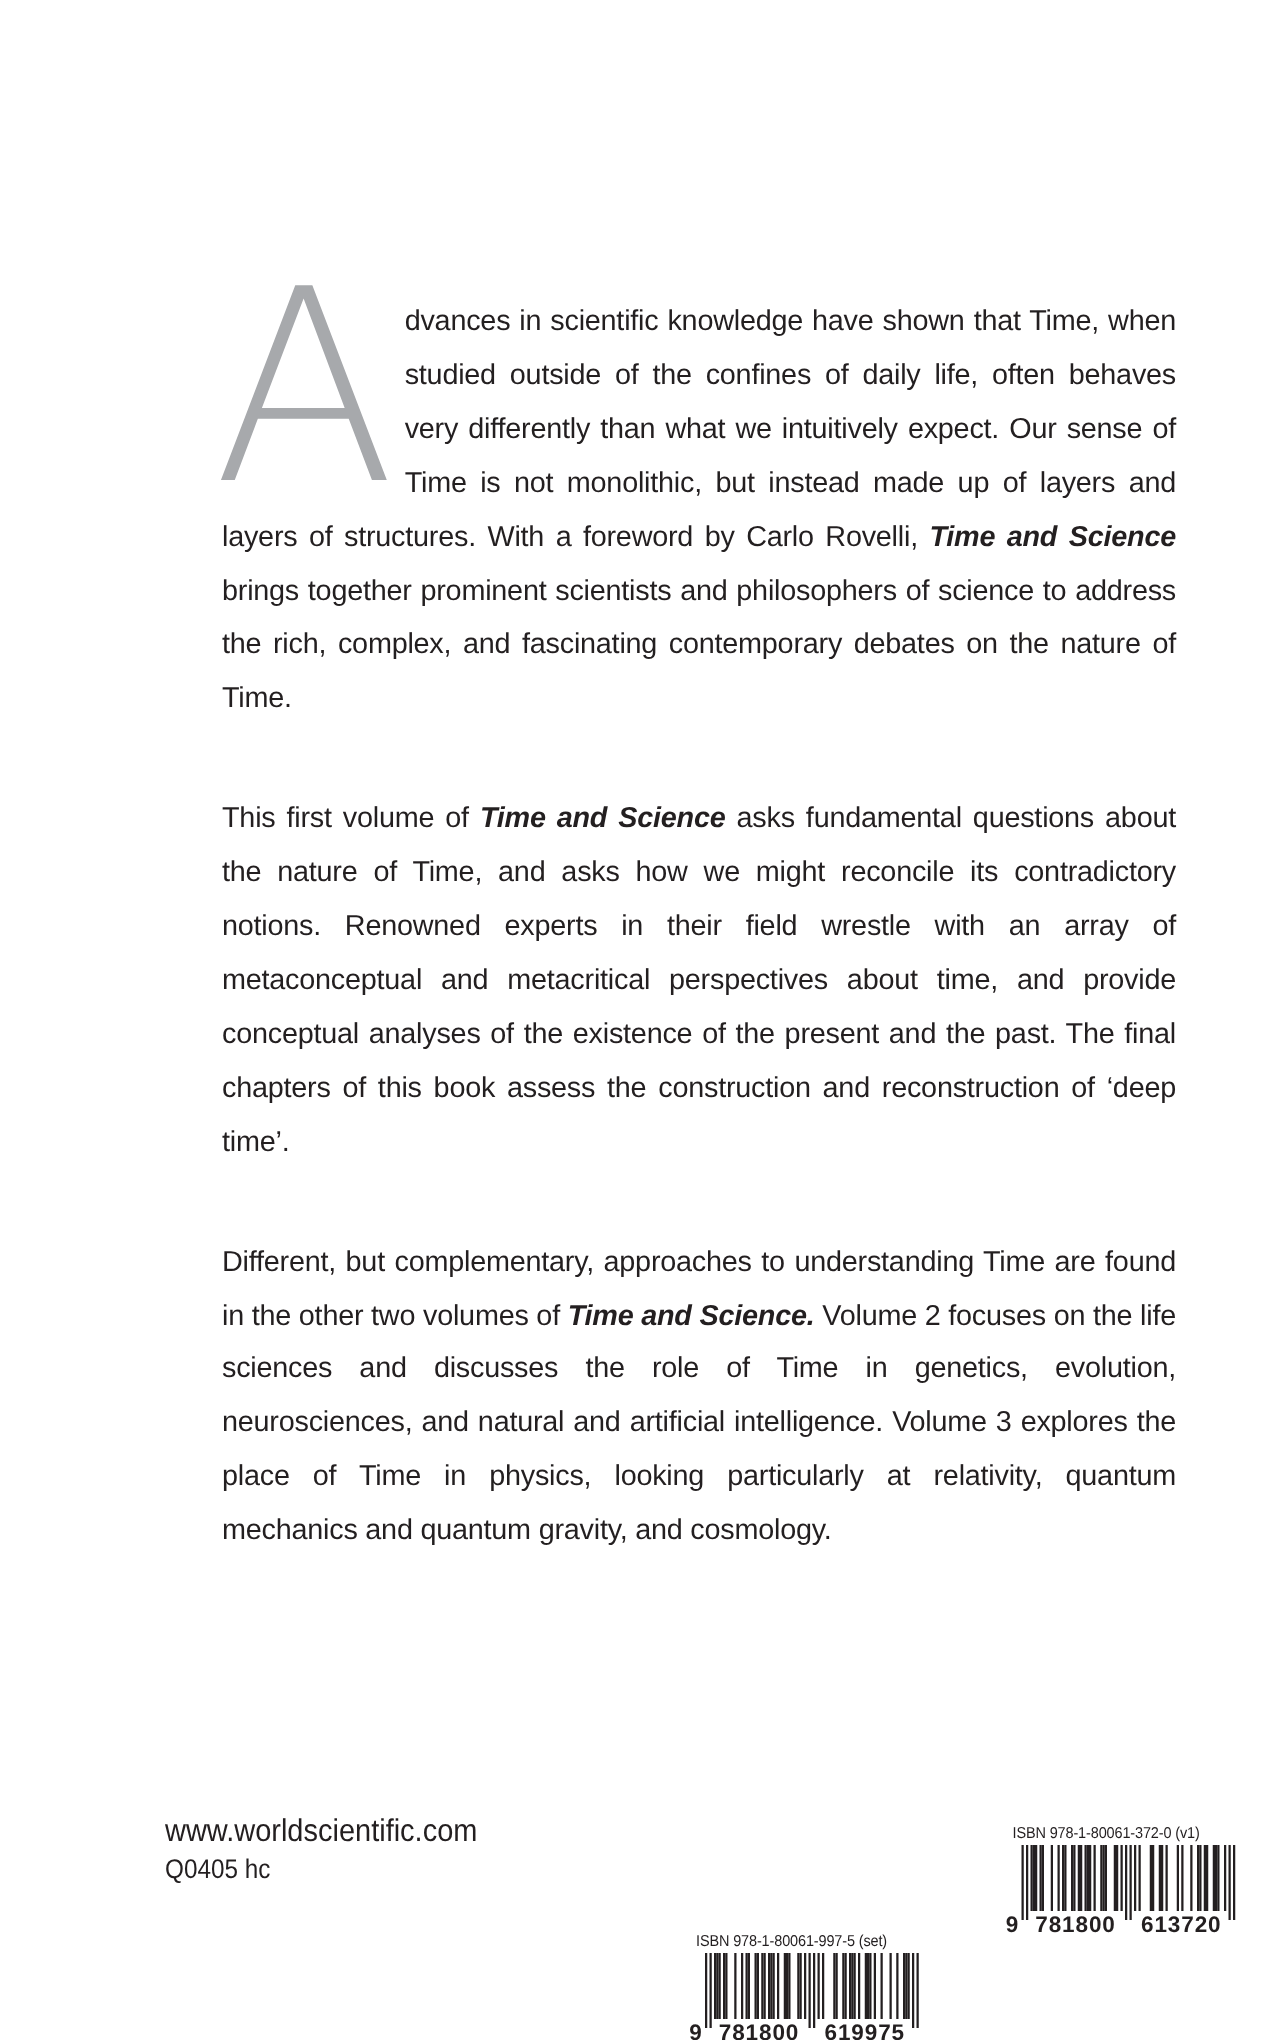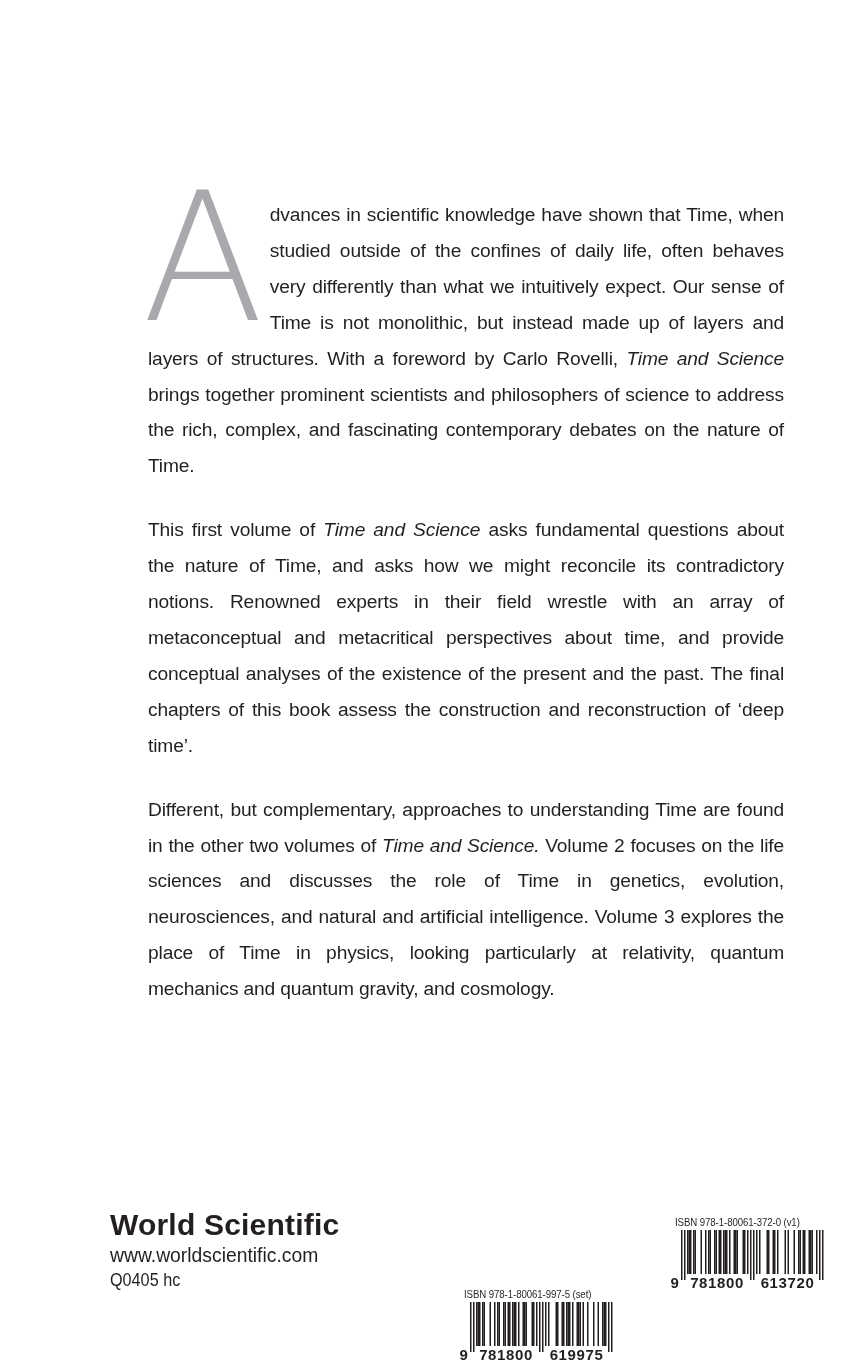--- a/index.html
+++ b/index.html
@@ -18,22 +18,22 @@
       position: absolute;
       left: 148px;
       top: 197px;
       width: 636px;
       font-size: 19.2px;
       line-height: 35.9px;
       text-align: justify;
       letter-spacing: -0.15px;
     }
     .blurb p { margin: 0; }
-    .blurb p + p { margin-top: 28px; }
-    .blurb em { font-style: italic; }
+    .blurb p + p { margin-top: 44px; }
+    .blurb em { font-style: italic; font-weight: bold; }
     .drop-cap {
       float: left;
       font-family: "DejaVu Sans", sans-serif;
       font-weight: 300;
       font-size: 178px;
       line-height: 132px;
       height: 136px;
       color: #a7a9ac;
       margin: 2px 6px 0 -6px;
       padding-top: 0;
@@ -100,21 +100,20 @@
 
 <div class="blurb">
   <p><span class="drop-cap">
         <span class="drop-cap-inner">A</span>
       </span><span>dvances in scientific knowledge have shown that Time, when studied outside of the confines of daily life, often behaves very differently than what we intuitively expect. Our sense of Time is not monolithic, but instead made up of layers and layers of structures. With a foreword by Carlo Rovelli, </span><em>Time and Science</em><span> brings together prominent scientists and philosophers of science to address the rich, complex, and fascinating contemporary debates on the nature of Time.</span></p>
   <p><span>This first volume of </span><em>Time and Science</em><span> asks fundamental questions about the nature of Time, and asks how we might reconcile its contradictory notions. Renowned experts in their field wrestle with an array of metaconceptual and metacritical perspectives about time, and provide conceptual analyses of the existence of the present and the past. The final chapters of this book assess the construction and reconstruction of ‘deep time’.</span></p>
   <p><span>Different, but complementary, approaches to understanding Time are found in the other two volumes of </span><em>Time and Science.</em><span> Volume 2 focuses on the life sciences and discusses the role of Time in genetics, evolution, neurosciences, and natural and artificial intelligence. Volume 3 explores the place of Time in physics, looking particularly at relativity, quantum mechanics and quantum gravity, and cosmology.</span></p>
 </div>
 
 <div class="publisher">
-  <div class="publisher-name">World Scientific</div>
   <div class="publisher-url">www.worldscientific.com</div>
   <div class="product-code">Q0405 hc</div>
 </div>
 
 <div class="barcode-block set">
   <div class="isbn-label">ISBN 978-1-80061-997-5 (set)</div>
   <svg class="barcode-svg" viewBox="0 0 156 60">
       <rect x="12" y="0" width="1.5" height="50" fill="#231f20"></rect>
       <rect x="15" y="0" width="1.5" height="50" fill="#231f20"></rect>
       <rect x="18" y="0" width="1.5" height="44" fill="#231f20"></rect>

